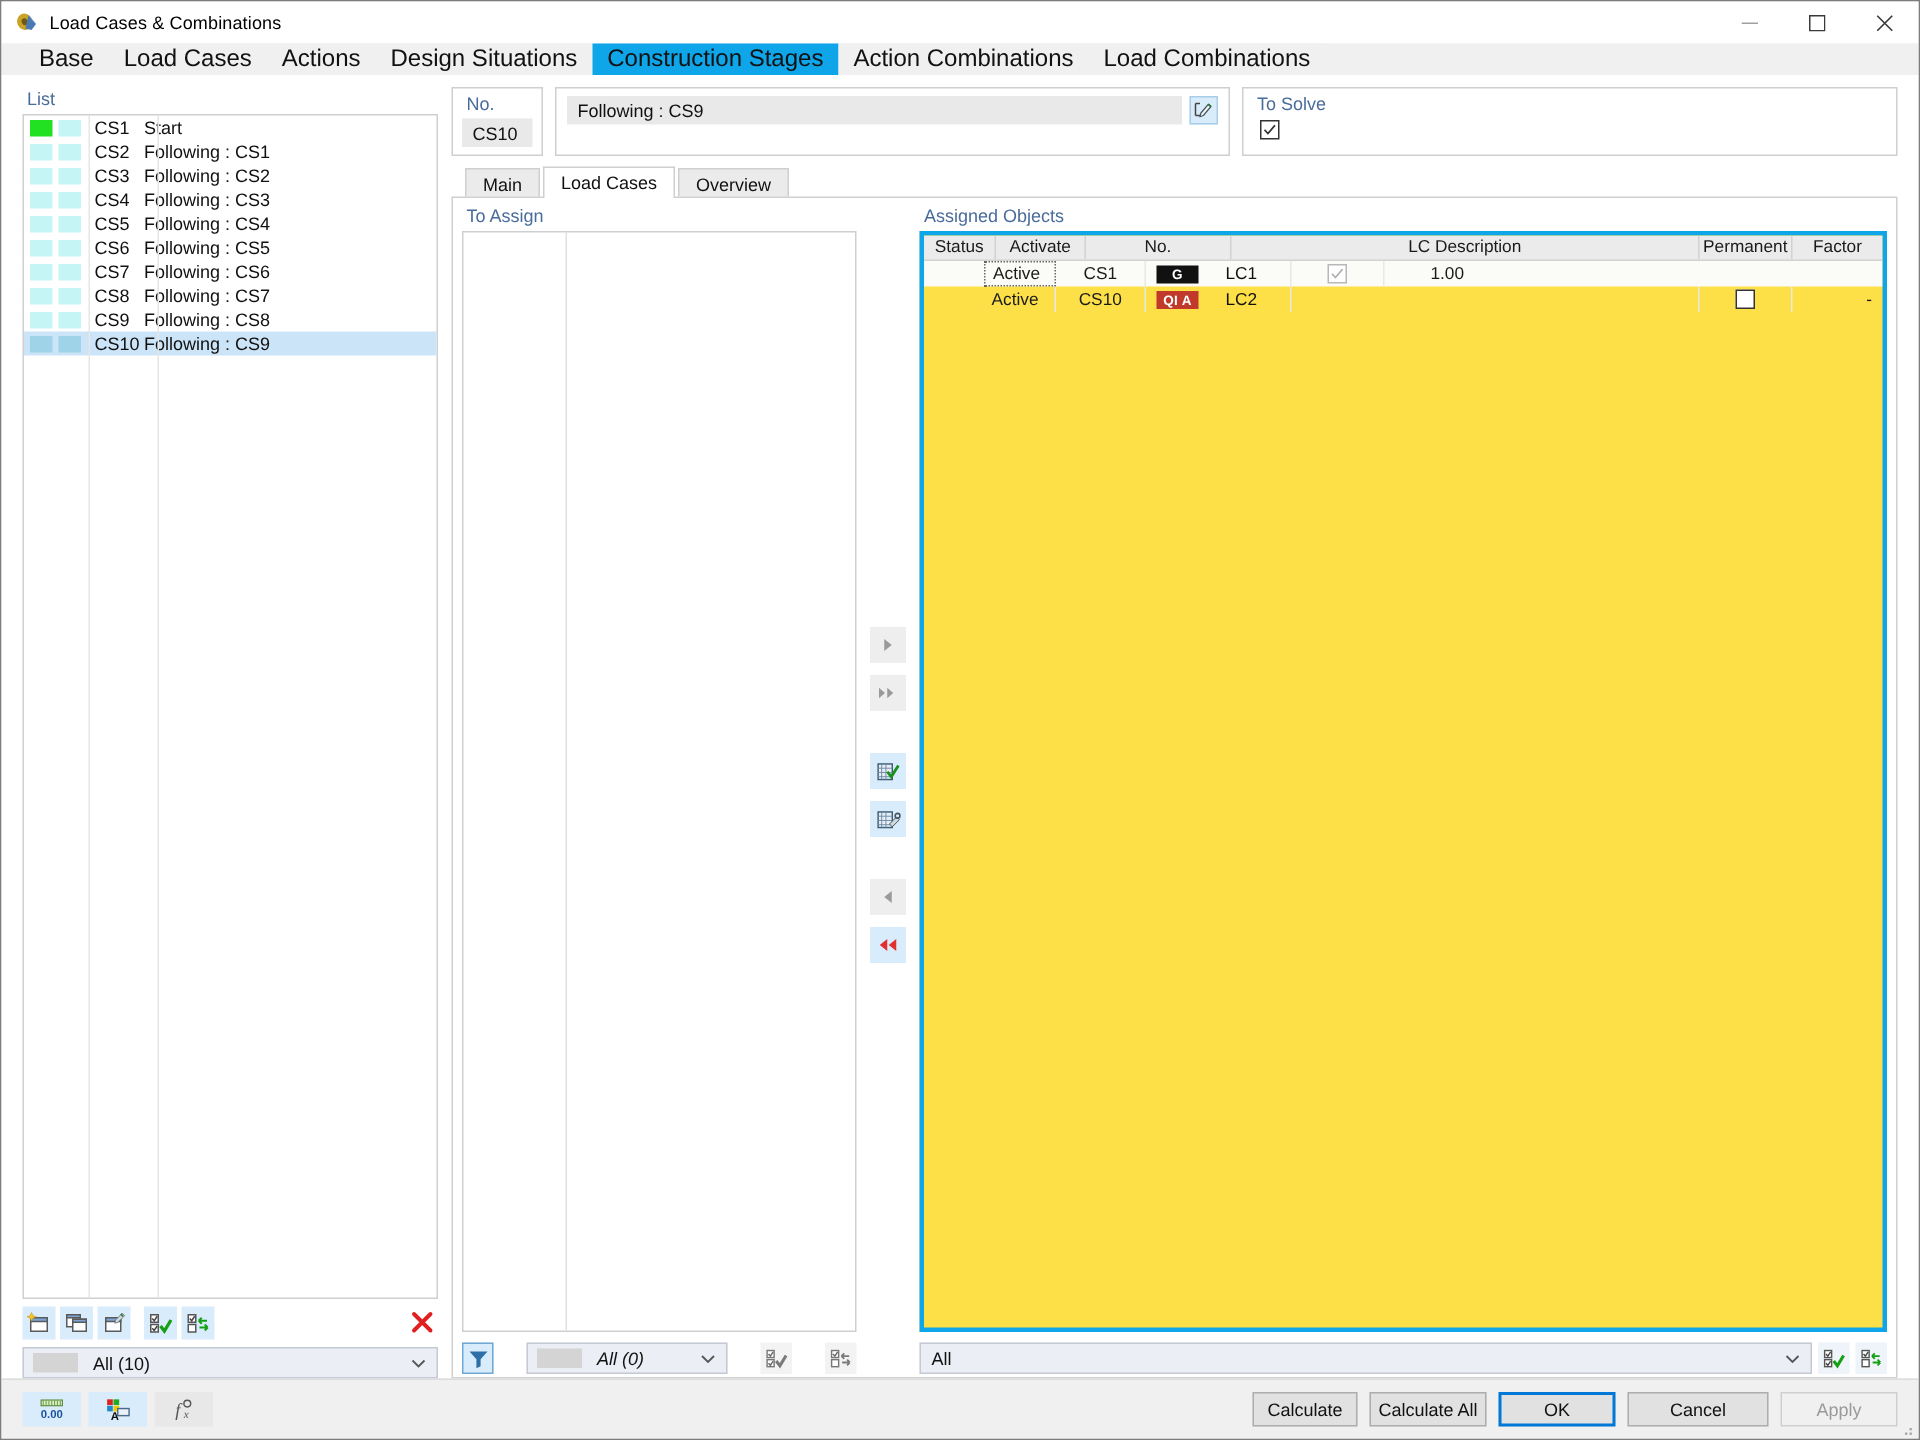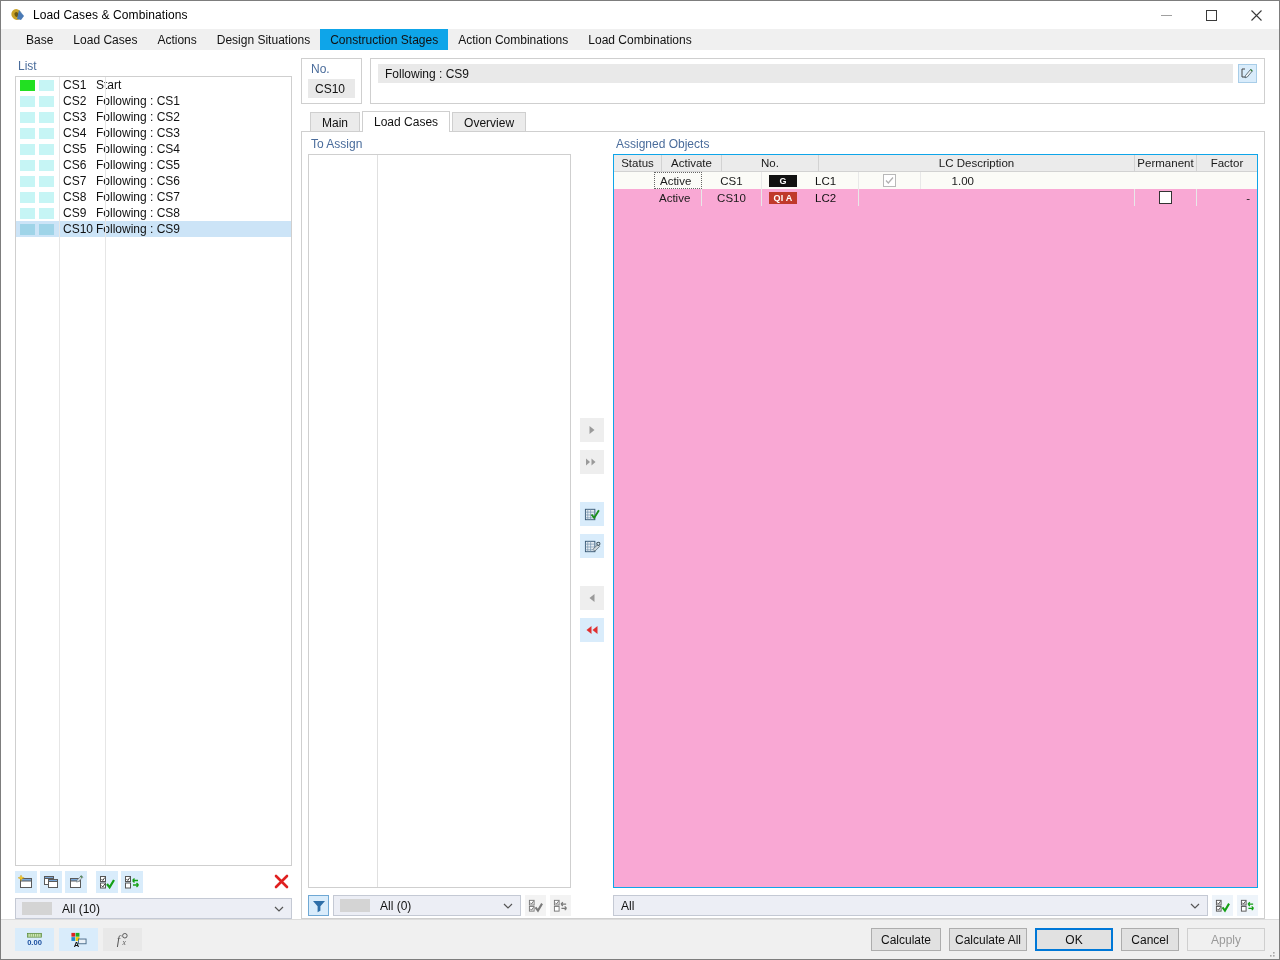--- a/index.html
+++ b/index.html
@@ -64,21 +64,21 @@
   #tabstrip:after {
     content: "";
     position: absolute;
     left: 0; right: 0; bottom: 0;
     height: 0px;
   }
   .tab {
     height: 21px;
     padding: 0 10px;
     display: flex; align-items: center;
-    font-size: 12px;
+    font-size: 16px;
     color: #111;
     background: #f0f0f0;
     border: none;
     cursor: default;
     white-space: nowrap;
   }
   .tab.active {
     background: #0ea5e9;
   }
 
@@ -327,23 +327,24 @@
     min-height: 0;
   }
   #assign-list .colsplit {
     position: absolute; top: 0; bottom: 0; left: 68px;
     width: 1px; background: #e0e0e0;
   }
   #assign-bottom {
     height: 30px;
     display: flex;
     align-items: center;
-    gap: 4px;
+    gap: 22px;
     padding-top: 5px;
     flex: 0 0 30px;
+    font-style: italic;
   }
   #filter-btn {
     width: 21px; height: 21px;
     background: #d9ecfb;
     border: 1px solid #6fa8d4;
     display: flex; align-items: center; justify-content: center;
     flex: 0 0 21px;
     cursor: default;
   }
   #assign-combo { flex: 1 1 auto; min-width: 0; }
@@ -380,22 +381,22 @@
   #assigned-col {
     flex: 1 1 auto;
     display: flex;
     flex-direction: column;
     padding: 4px 6px 0 0;
     min-width: 0;
     min-height: 0;
   }
   #assigned-grid {
     flex: 1 1 auto;
-    border: 1px solid #0ea5e9;
-    background: #f9a8d4;
+    border: 3px solid #0ea5e9;
+    background: #fde047;
     overflow: hidden;
     min-height: 0;
     display: flex;
     flex-direction: column;
   }
   .grid-head {
     display: flex;
     height: 17px;
     background: #ebebeb;
     border-bottom: 1px solid #d2d2d2;
@@ -697,20 +698,30 @@
           <div class="hdr-box" id="name-box">
             <div id="name-field-wrap">
               <div class="field" id="name-field">Following : CS9</div>
               <div id="name-edit-btn">
                 <svg width="13" height="13" viewBox="0 0 13 13">
                   <path d="M1 2 h3 M1 2 v8 M1 10 h3" stroke="#444" stroke-width="1" fill="none"></path>
                   <path d="M4.5 8.5 l5 -6 1.8 1.5 -5 6 -2.3 .8z" fill="#eef2f5" stroke="#44555f" stroke-width=".8"></path>
                   <path d="M9.5 2.5 l1.8 1.5" stroke="#2d7a2d" stroke-width="1.1"></path>
                 </svg>
               </div>
+            </div>
+          </div>
+          <div class="hdr-box" id="solve-box">
+            <div class="hdr-label">To Solve</div>
+            <div id="solve-check-wrap">
+              <span class="chk">
+                <svg width="9" height="9" viewBox="0 0 9 9">
+                    <path d="M1 4.5 L3.3 7 L8 1.5" stroke="#333" stroke-width="1.2" fill="none"></path>
+                  </svg>
+              </span>
             </div>
           </div>
         </div>
 
         <div id="inner-tabstrip">
           <div class="itab">Main</div>
           <div class="itab active">Load Cases</div>
           <div class="itab">Overview</div>
         </div>
 
@@ -904,21 +915,21 @@
           <text x="3" y="14" font-size="13" font-style="italic" font-family="Liberation Serif, serif" fill="#555">f</text>
           <text x="9" y="15" font-size="8" font-style="italic" font-family="Liberation Serif, serif" fill="#555">x</text>
           <circle cx="11.5" cy="5" r="2.4" fill="none" stroke="#555" stroke-width="1"></circle>
         </svg>
       </div>
     </div>
     <div id="footer-right">
       <div class="dlg-btn">Calculate</div>
       <div class="dlg-btn" style="width:78px">Calculate All</div>
       <div class="dlg-btn default" style="width:78px">OK</div>
-      <div class="dlg-btn" style="width:58px">Cancel</div>
+      <div class="dlg-btn" style="width:94px">Cancel</div>
       <div class="dlg-btn disabled" style="width:78px;border-color:#cfcfcf;background:#f0f0f0">Apply</div>
     </div>
     <div id="grip">
       <svg width="10" height="10" viewBox="0 0 10 10">
         <rect x="7" y="7" width="1.6" height="1.6" fill="#a8a8a8"></rect>
         <rect x="4" y="7" width="1.6" height="1.6" fill="#a8a8a8"></rect>
         <rect x="7" y="4" width="1.6" height="1.6" fill="#a8a8a8"></rect>
       </svg>
     </div>
   </div>

